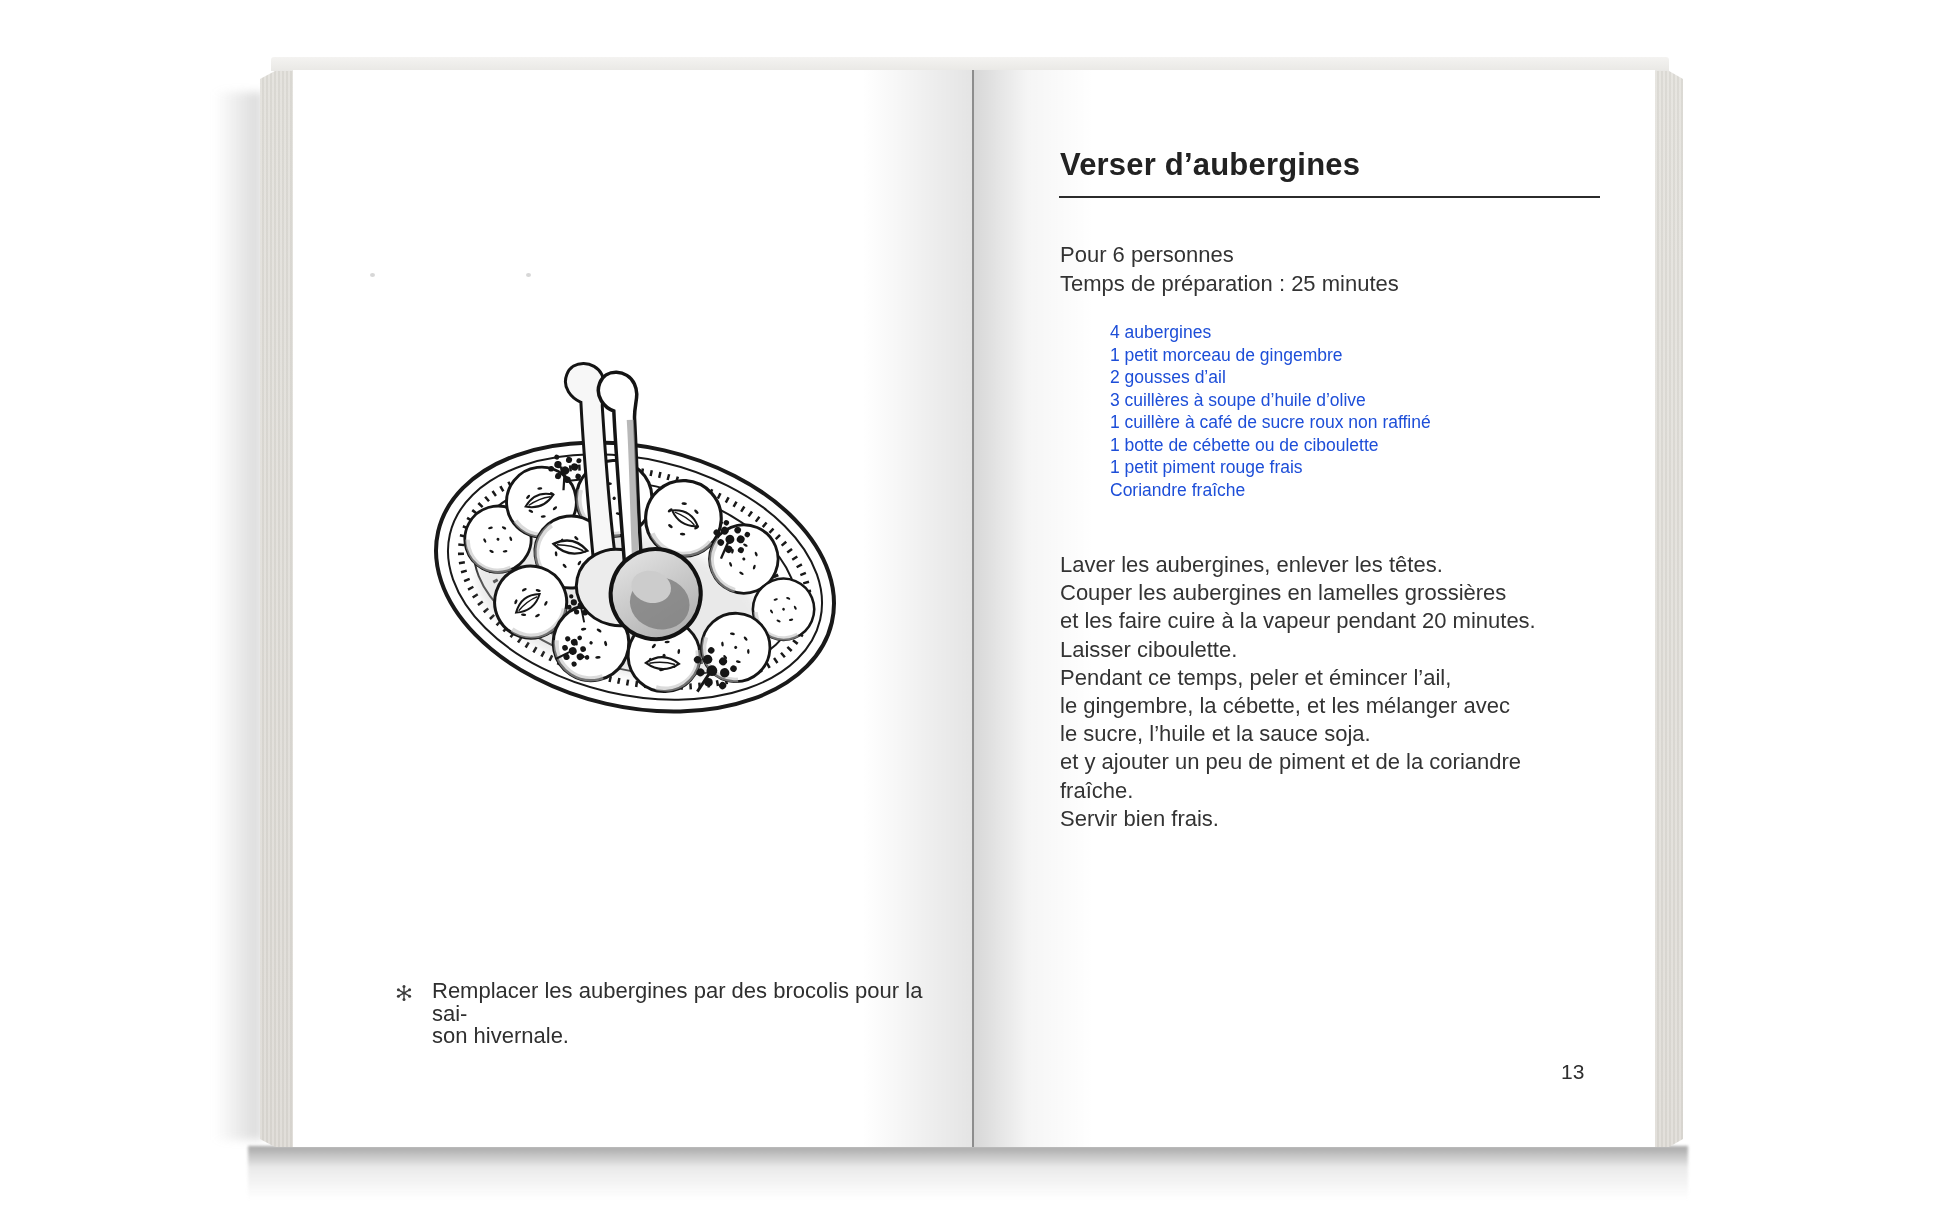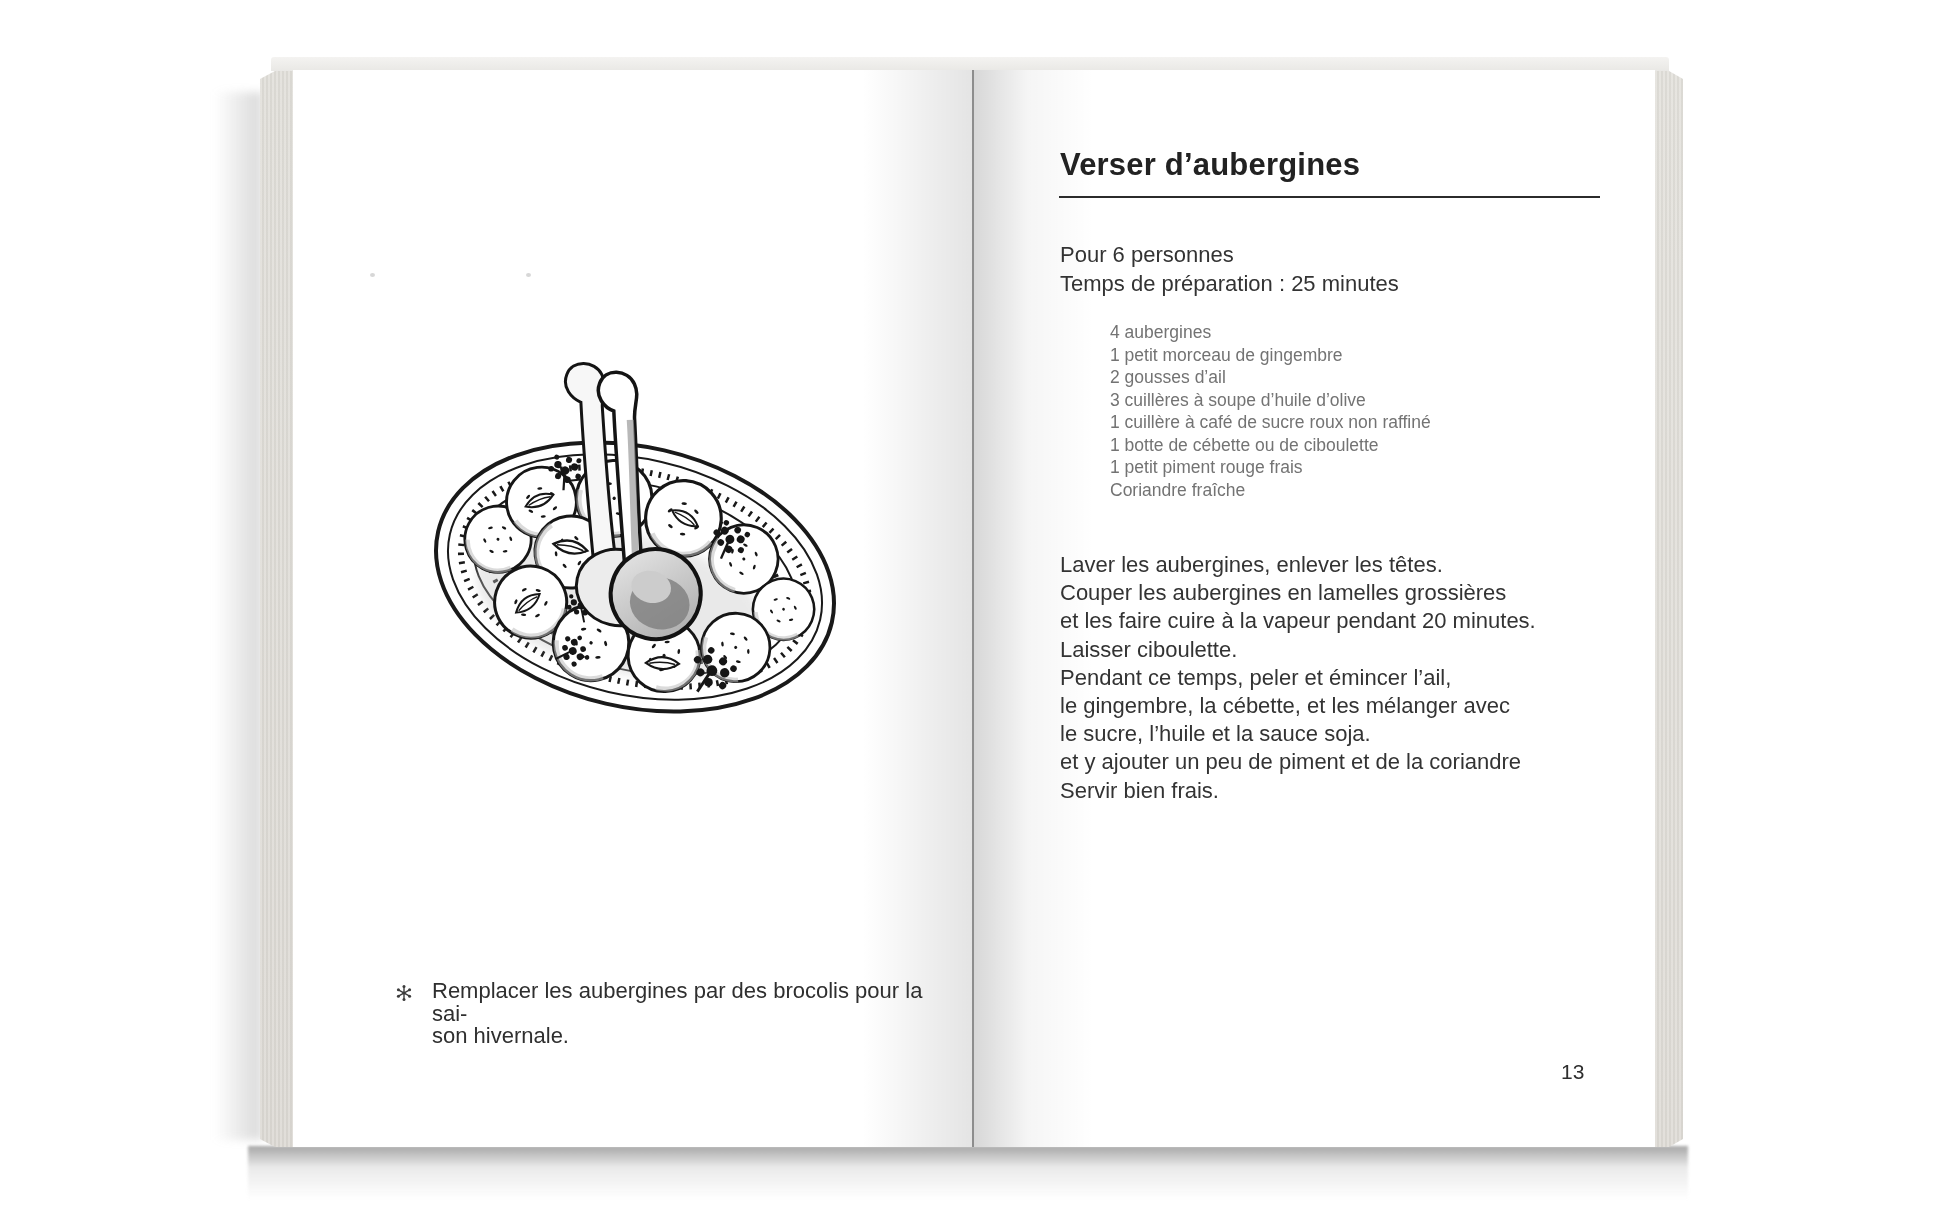--- a/index.html
+++ b/index.html
@@ -58,21 +58,21 @@
   }
   .spine{left:972px;top:70px;width:2px;height:1077px;background:#8d8d8d;}
 
   
   .recipe-title{
     left:1060px;top:147px;width:560px;
     font-size:31px;font-weight:bold;color:#222222;letter-spacing:.2px;
   }
   .title-rule{left:1059px;top:196px;width:541px;height:2px;background:#2b2b2b;}
   .meta-block{left:1060px;top:240px;width:560px;font-size:22px;line-height:29px;color:#333;}
-  .ingredients{left:1110px;top:321px;width:500px;font-size:17.5px;line-height:22.5px;color:#737373;}
+  .ingredients{left:1110px;top:321px;width:500px;font-size:17.5px;line-height:22.5px;color:#1d4ed8;}
   .instructions{left:1060px;top:551px;width:580px;font-size:22px;line-height:28.2px;color:#333;}
   .page-number{left:1548px;top:1060px;font-size:21px;color:#2f2f2f;margin-left:13px;}
 
   
   .illustration{left:415px;top:352px;width:440px;height:440px;}
   .footnote-marker{left:395px;top:984px;width:18px;height:18px;}
   .footnote-text{left:432px;top:980px;width:500px;font-size:22px;line-height:22.5px;color:#2f2f2f;}
   .dot{width:5px;height:4px;border-radius:50%;background:#d7d7d7;}
   .dot1{left:370px;top:273px;}
   .dot2{left:526px;top:273px;}
@@ -233,18 +233,19 @@
 
   <div class="abs instructions">
       <div>Laver les aubergines, enlever les têtes.</div>
       <div>Couper les aubergines en lamelles grossières</div>
       <div>et les faire cuire à la vapeur pendant 20 minutes.</div>
       <div>Laisser ciboulette.</div>
       <div>Pendant ce temps, peler et émincer l’ail,</div>
       <div>le gingembre, la cébette, et les mélanger avec</div>
       <div>le sucre, l’huile et la sauce soja.</div>
       <div>et y ajouter un peu de piment et de la coriandre</div>
+      <div>fraîche.</div>
       <div>Servir bien frais.</div>
     </div>
 
   <div class="abs page-number">13</div>
 
 </div>
 
 </body></html>

